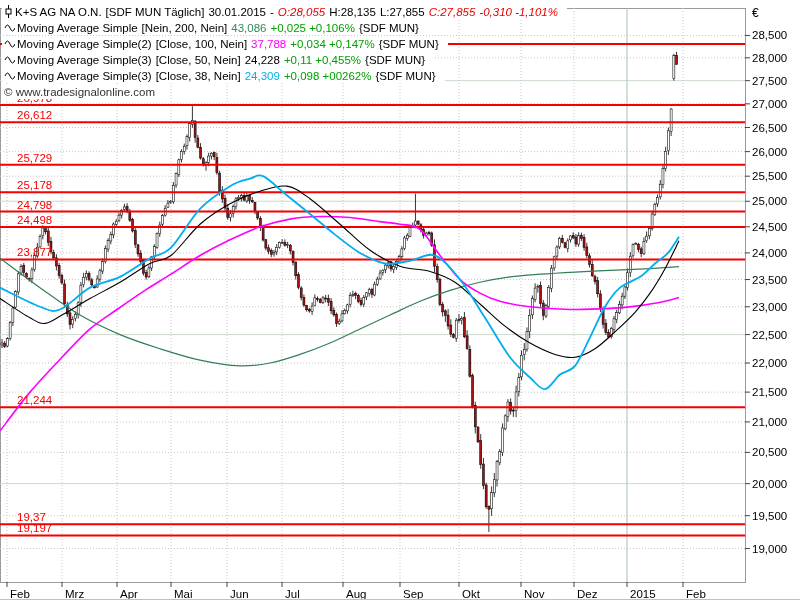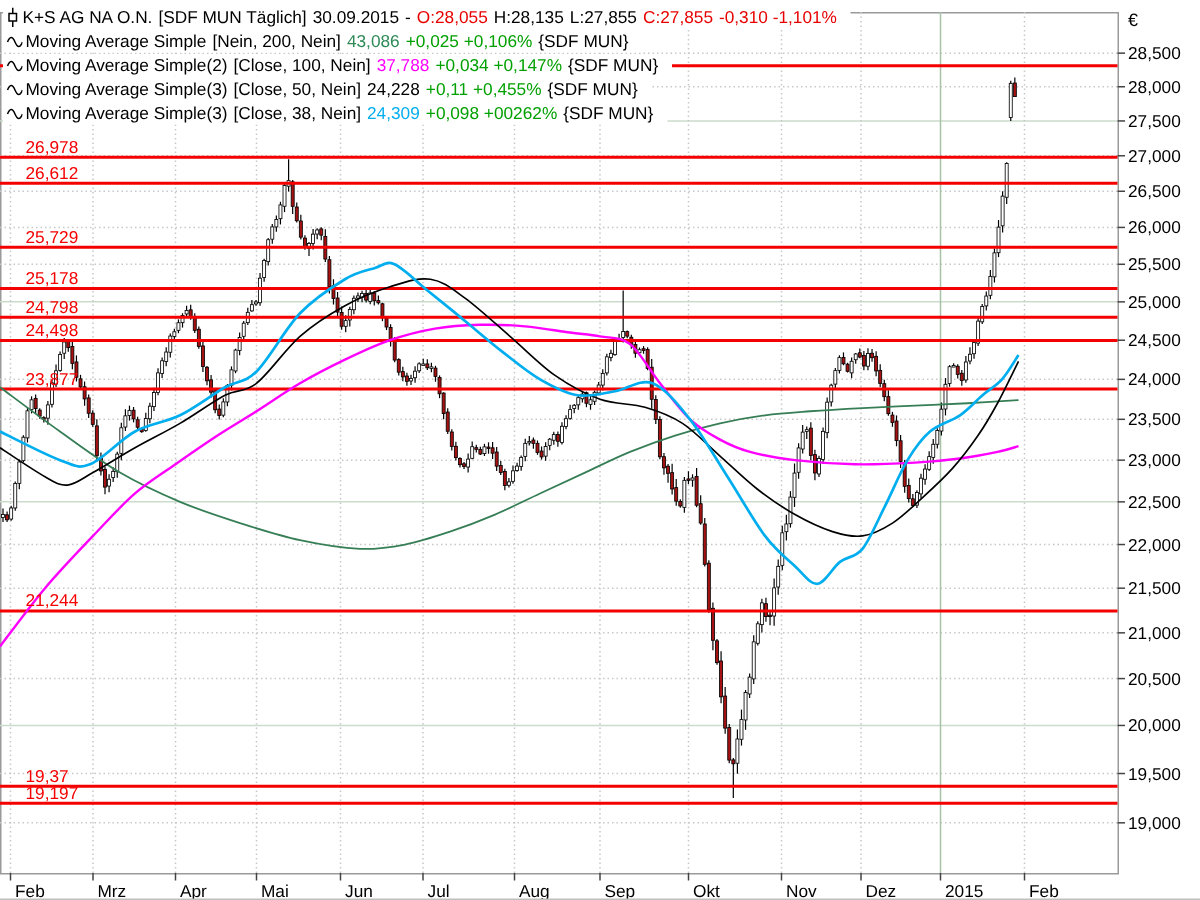--- a/index.html
+++ b/index.html
@@ -9,21 +9,21 @@
   }
   #chart-svg{position:absolute;left:0;top:0;}
   #legend{position:absolute;left:2px;top:4px;z-index:5;}
   .lrow{
     display:flex;align-items:center;height:15px;margin-bottom:1px;
     background:#ffffff;width:fit-content;padding:0 5px 0 2px;
     font-size:11.5px;color:#000;white-space:nowrap;
   }
   .lrow span{margin-right:4px;}
   .lrow .icon{margin-right:2px;display:inline-flex;align-items:center;}
-  .red{color:#e80000;}
+  .red{color:#e80000;font-style:italic;}
   .grn{color:#00a000;}
   .wm{color:#333333;}
 </style>
 </head>
 <body>
 
 <svg id="chart-svg" width="800" height="600">
     <rect x="0" y="0" width="800" height="600" fill="#ffffff"></rect>
     <rect x="0.5" y="8.5" width="745" height="574" fill="#ffffff" stroke="#9a9a9a"></rect>
     <g>
@@ -665,21 +665,21 @@
 <div id="legend">
   <div class="lrow">
     <span class="icon">
       <svg width="9" height="13">
           <line x1="4.5" y1="0" x2="4.5" y2="13" stroke="#000" stroke-width="1"></line>
           <rect x="2" y="4" width="5" height="5" fill="#fff" stroke="#000"></rect>
         </svg>
     </span>
     <span>K+S AG NA O.N.</span>
     <span>[SDF MUN  Täglich]</span>
-    <span>30.09.2015</span>
+    <span>30.01.2015</span>
     <span>-</span>
     <span class="red">O:28,055</span>
     <span>H:28,135</span>
     <span>L:27,855</span>
     <span class="red">C:27,855</span>
     <span class="red">-0,310 -1,101%</span>
   </div>
 
   <div class="lrow">
     <span class="icon">
@@ -726,13 +726,16 @@
           <path d="M1,5 Q3.5,-1 6,5 Q8.5,11 11,5" fill="none" stroke="#000" stroke-width="1"></path>
         </svg>
       </span>
     <span>Moving Average Simple(3)</span>
     <span>[Close, 38, Nein]</span>
     <span style="color:#00aeef">24,309</span>
     <span class="grn">+0,098 +00262%</span>
     <span>{SDF MUN}</span>
   </div>
 
+  <div class="lrow wm">
+    <span>© www.tradesignalonline.com</span>
+  </div>
 </div>
 
 </body></html>

